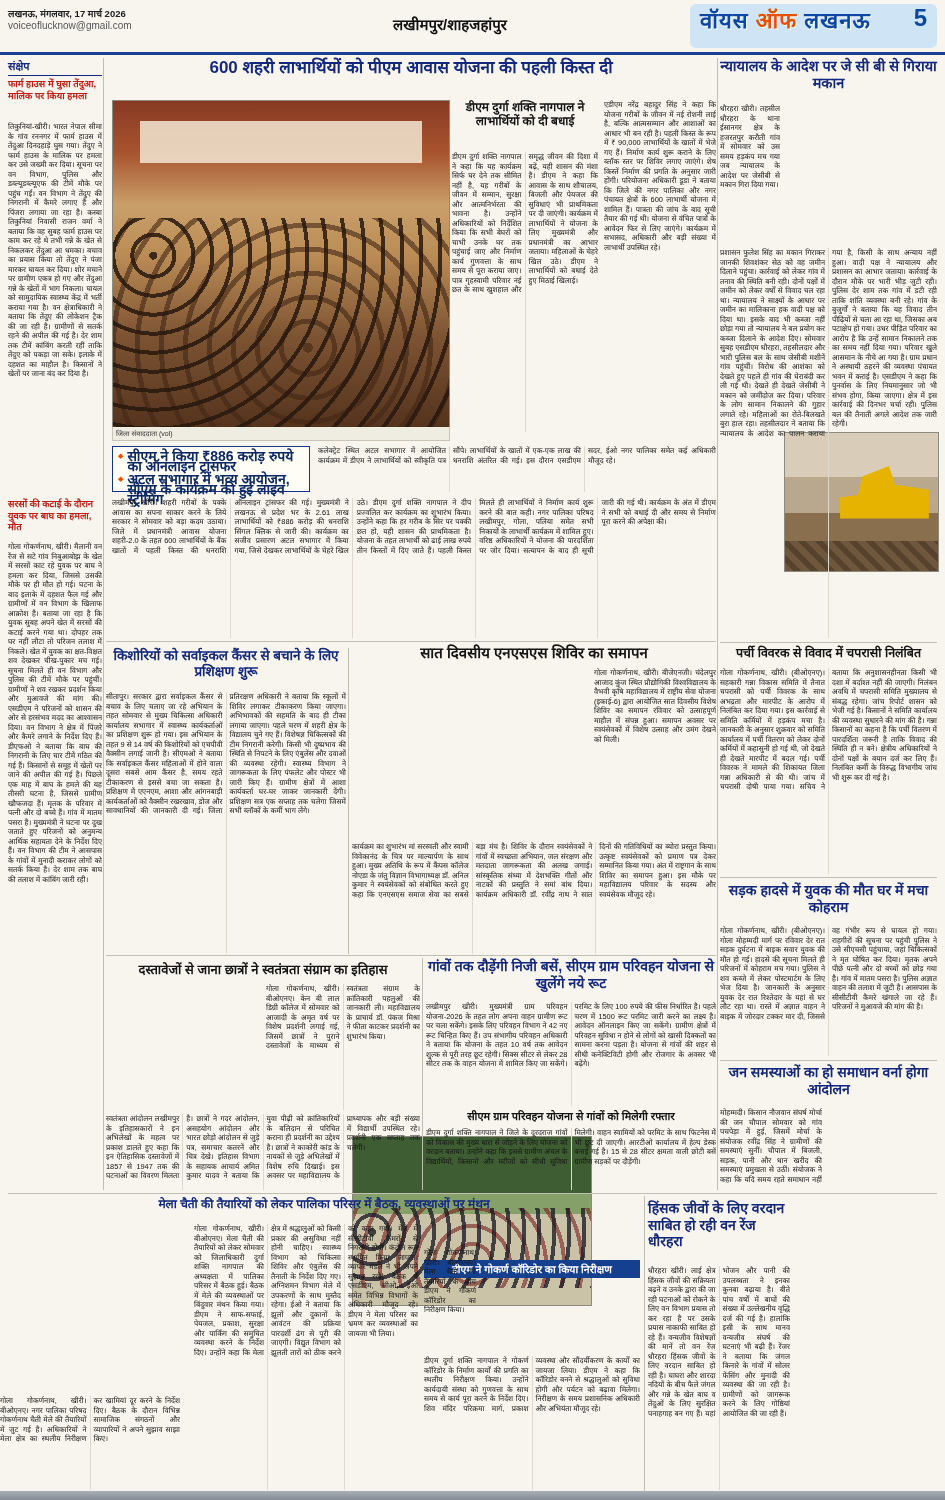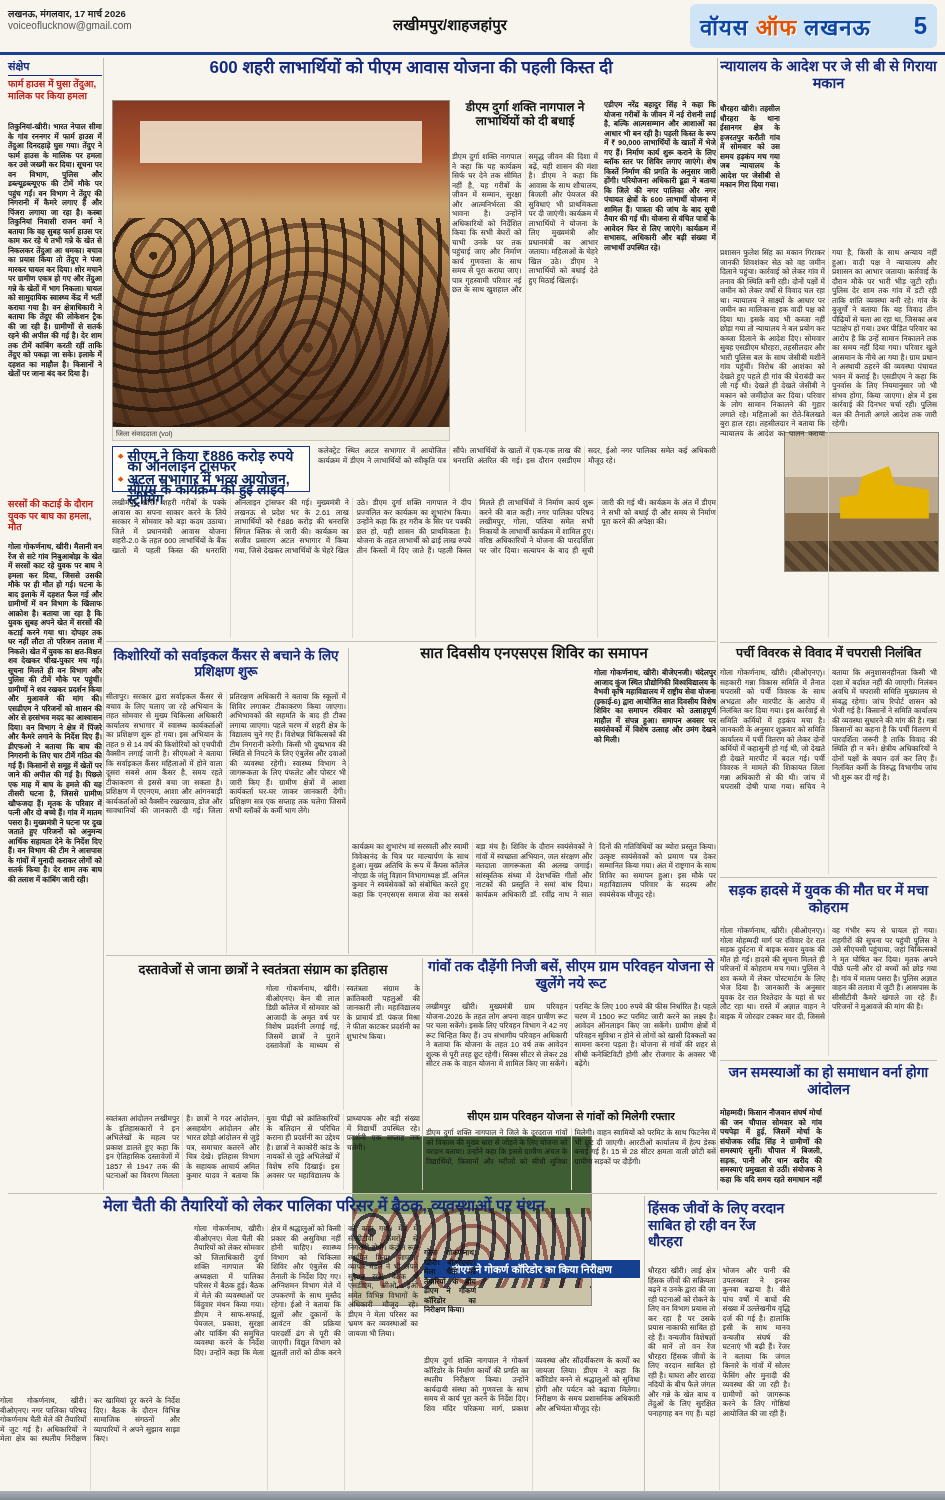--- a/index.html
+++ b/index.html
@@ -3,35 +3,35 @@
 <meta charset="utf-8">
 <style>
   html,body{margin:0;padding:0;background:#e8e6df;}
   #page{position:relative;width:945px;height:1500px;background:#f7f5ee;overflow:hidden;
         font-family:"Liberation Sans",sans-serif;color:#1a1a1a;}
   .abs{position:absolute;}
   
   .hdr-date{font-size:9.5px;font-weight:bold;color:#222;line-height:12px;}
   .hdr-email{font-size:10px;color:#555;line-height:11px;}
   .hdr-section{font-size:15px;font-weight:bold;text-align:center;color:#111;}
-  .masthead-box{background:#cfe5f5;border-radius:6px;display:flex;align-items:center;justify-content:space-between;padding:0 10px;box-sizing:border-box;}
+  .masthead-box{background:#cfe5f5;border-radius:6px;display:flex;align-items:flex-start;justify-content:space-between;padding:0 10px;box-sizing:border-box;}
   .masthead{font-size:22px;font-weight:bold;letter-spacing:1px;text-shadow:1px 1px 0 #fff;}
   .mw1,.mw3{color:#0d47a1;} .mw2{color:#e65100;}
   .pageno{font-size:24px;font-weight:bold;color:#0d47a1;}
   .hdr-rule{background:#1b3f91;height:3px;}
   
   .rule-h{background:#c3beb2;height:1px;}
   .rule-v{background:#c3beb2;width:1px;}
   
   .hl-blue{color:#14297e;font-weight:bold;text-align:center;line-height:1.18;}
   .hl-dark{color:#151515;font-weight:bold;text-align:center;line-height:1.18;}
   .hl-red{color:#c22017;font-weight:bold;line-height:1.22;}
   
   .bt{font-size:7.4px;line-height:9.5px;text-align:justify;color:#141414;}
-  .col1{columns:1;font-weight:bold;}
+  .col1{columns:1;}
   .col2{columns:2;column-gap:7px;column-rule:1px solid #ddd8cc;}
   .col3{columns:3;column-gap:7px;column-rule:1px solid #ddd8cc;}
   .col4{columns:4;column-gap:7px;column-rule:1px solid #ddd8cc;}
   .col5{columns:5;column-gap:8px;column-rule:1px solid #ddd8cc;}
   
   .photo{border:1px solid #8d8a80;background:#cfcabc;overflow:hidden;}
   .caption{background:#efece2;font-size:7px;color:#333;line-height:13px;padding:0 3px;border:1px solid #c9c4b5;border-top:none;box-sizing:border-box;}
   .photo-lead{background:linear-gradient(180deg,#873a23 0%,#a8542f 16%,#caa06a 32%,#b98a54 48%,#7d5433 72%,#54331d 100%);position:relative;}
   .photo-lead::before{content:"";position:absolute;left:8%;top:6%;width:84%;height:13%;background:#f3e7d4;opacity:.85;}
   .photo-lead::after{content:"";position:absolute;left:0;top:36%;width:100%;height:64%;
@@ -138,21 +138,21 @@
   <div class="abs bt col4" style="left:106px;top:1114px;width:314px;height:76px;overflow:hidden;">स्वतंत्रता आंदोलन लखीमपुर के इतिहासकारों ने इन अभिलेखों के महत्व पर प्रकाश डालते हुए कहा कि इन ऐतिहासिक दस्तावेजों में 1857 से 1947 तक की घटनाओं का विवरण मिलता है। छात्रों ने गदर आंदोलन, असहयोग आंदोलन और भारत छोड़ो आंदोलन से जुड़े पत्र, समाचार कतरनें और चित्र देखे। इतिहास विभाग के सहायक आचार्य अमित कुमार यादव ने बताया कि युवा पीढ़ी को क्रांतिकारियों के बलिदान से परिचित कराना ही प्रदर्शनी का उद्देश्य है। छात्रों ने काकोरी कांड के नायकों से जुड़े अभिलेखों में विशेष रुचि दिखाई। इस अवसर पर महाविद्यालय के प्राध्यापक और बड़ी संख्या में विद्यार्थी उपस्थित रहे। प्रदर्शनी एक सप्ताह तक चलेगी।</div>
   <div class="abs rule-v" style="left:422px;top:958px;height:232px;"></div>
 
   <div class="abs hl-blue" style="left:426px;top:958px;width:290px;font-size:14px;">गांवों तक दौड़ेंगी निजी बसें, सीएम ग्राम परिवहन योजना से खुलेंगे नये रूट</div>
   <div class="abs bt col2" style="left:426px;top:1002px;width:290px;height:104px;overflow:hidden;">लखीमपुर खीरी। मुख्यमंत्री ग्राम परिवहन योजना-2026 के तहत लोग अपना वाहन ग्रामीण रूट पर चला सकेंगे। इसके लिए परिवहन विभाग ने 42 नए रूट चिन्हित किए हैं। उप संभागीय परिवहन अधिकारी ने बताया कि योजना के तहत 10 वर्ष तक आवेदन शुल्क से पूरी तरह छूट रहेगी। सिक्स सीटर से लेकर 28 सीटर तक के वाहन योजना में शामिल किए जा सकेंगे। परमिट के लिए 100 रुपये की फीस निर्धारित है। पहले चरण में 1500 रूट परमिट जारी करने का लक्ष्य है। आवेदन ऑनलाइन किए जा सकेंगे। ग्रामीण क्षेत्रों में परिवहन सुविधा न होने से लोगों को खासी दिक्कतों का सामना करना पड़ता है। योजना से गांवों की शहर से सीधी कनेक्टिविटी होगी और रोजगार के अवसर भी बढ़ेंगे।</div>
   <div class="abs subhead" style="left:426px;top:1110px;width:290px;font-size:11px;">सीएम ग्राम परिवहन योजना से गांवों को मिलेगी रफ्तार</div>
   <div class="abs bt col2" style="left:426px;top:1128px;width:290px;height:62px;overflow:hidden;">डीएम दुर्गा शक्ति नागपाल ने जिले के दूरदराज गांवों को विकास की मुख्य धारा से जोड़ने के लिए योजना को वरदान बताया। उन्होंने कहा कि इससे ग्रामीण अंचल के विद्यार्थियों, किसानों और मरीजों को सीधी सुविधा मिलेगी। वाहन स्वामियों को परमिट के साथ फिटनेस में भी छूट दी जाएगी। आरटीओ कार्यालय में हेल्प डेस्क बनाई गई है। 15 से 28 सीटर क्षमता वाली छोटी बसें ग्रामीण सड़कों पर दौड़ेंगी।</div>
 
   <div class="abs rule-h" style="left:8px;top:1193px;width:929px;"></div>
 
-  <div class="abs hl-blue" style="left:8px;top:1197px;width:632px;font-size:16px;">मेला चैती की तैयारियों को लेकर पालिका परिसर में बैठक, व्यवस्थाओं पर मंथन</div>
+  <div class="abs hl-blue" style="left:8px;top:1197px;width:632px;font-size:12px;">मेला चैती की तैयारियों को लेकर पालिका परिसर में बैठक, व्यवस्थाओं पर मंथन</div>
 
   <div class="abs bt col3" style="left:194px;top:1224px;width:224px;height:266px;overflow:hidden;">गोला गोकर्णनाथ, खीरी। बीओएनए। मेला चैती की तैयारियों को लेकर सोमवार को जिलाधिकारी दुर्गा शक्ति नागपाल की अध्यक्षता में पालिका परिसर में बैठक हुई। बैठक में मेले की व्यवस्थाओं पर बिंदुवार मंथन किया गया। डीएम ने साफ-सफाई, पेयजल, प्रकाश, सुरक्षा और पार्किंग की समुचित व्यवस्था करने के निर्देश दिए। उन्होंने कहा कि मेला क्षेत्र में श्रद्धालुओं को किसी प्रकार की असुविधा नहीं होनी चाहिए। स्वास्थ्य विभाग को चिकित्सा शिविर और एंबुलेंस की तैनाती के निर्देश दिए गए। अग्निशमन विभाग मेले में उपकरणों के साथ मुस्तैद रहेगा। ईओ ने बताया कि झूलों और दुकानों के आवंटन की प्रक्रिया पारदर्शी ढंग से पूरी की जाएगी। विद्युत विभाग को झूलती तारों को ठीक करने को कहा गया। मेले में सीसीटीवी कैमरों से निगरानी होगी। कंट्रोल रूम स्थापित किया जाएगा। व्यापार मंडल ने भी अपने सुझाव रखे। बैठक में एसडीएम, सीओ, ईओ समेत विभिन्न विभागों के अधिकारी मौजूद रहे। डीएम ने मेला परिसर का भ्रमण कर व्यवस्थाओं का जायजा भी लिया।</div>
   <div class="abs bt col2" style="left:0;top:1396px;width:180px;height:94px;overflow:hidden;">गोला गोकर्णनाथ, खीरी। बीओएनए। नगर पालिका परिषद गोकर्णनाथ चैती मेले की तैयारियों में जुट गई है। अधिकारियों ने मेला क्षेत्र का स्थलीय निरीक्षण कर खामियां दूर करने के निर्देश दिए। बैठक के दौरान विभिन्न सामाजिक संगठनों और व्यापारियों ने अपने सुझाव साझा किए।</div>
 
   <div class="abs corridor-bar" style="left:424px;top:1224px;width:216px;height:18px;margin-top:36px;">डीएम ने गोकर्ण कॉरिडोर का किया निरीक्षण</div>
   <div class="abs bt col1" style="left:424px;top:1248px;width:52px;height:102px;overflow:hidden;">गोला गोकर्णनाथ, खीरी। बीओएनए। मेला चैती की तैयारियों के बीच डीएम ने गोकर्ण कॉरिडोर का निरीक्षण किया।</div>
 
   <div class="abs bt col2" style="left:424px;top:1356px;width:216px;height:134px;overflow:hidden;">डीएम दुर्गा शक्ति नागपाल ने गोकर्ण कॉरिडोर के निर्माण कार्यों की प्रगति का स्थलीय निरीक्षण किया। उन्होंने कार्यदायी संस्था को गुणवत्ता के साथ समय से कार्य पूरा करने के निर्देश दिए। शिव मंदिर परिक्रमा मार्ग, प्रकाश व्यवस्था और सौंदर्यीकरण के कार्यों का जायजा लिया। डीएम ने कहा कि कॉरिडोर बनने से श्रद्धालुओं को सुविधा होगी और पर्यटन को बढ़ावा मिलेगा। निरीक्षण के समय प्रशासनिक अधिकारी और अभियंता मौजूद रहे।</div>
   <div class="abs rule-v" style="left:644px;top:1196px;height:296px;"></div>
 

